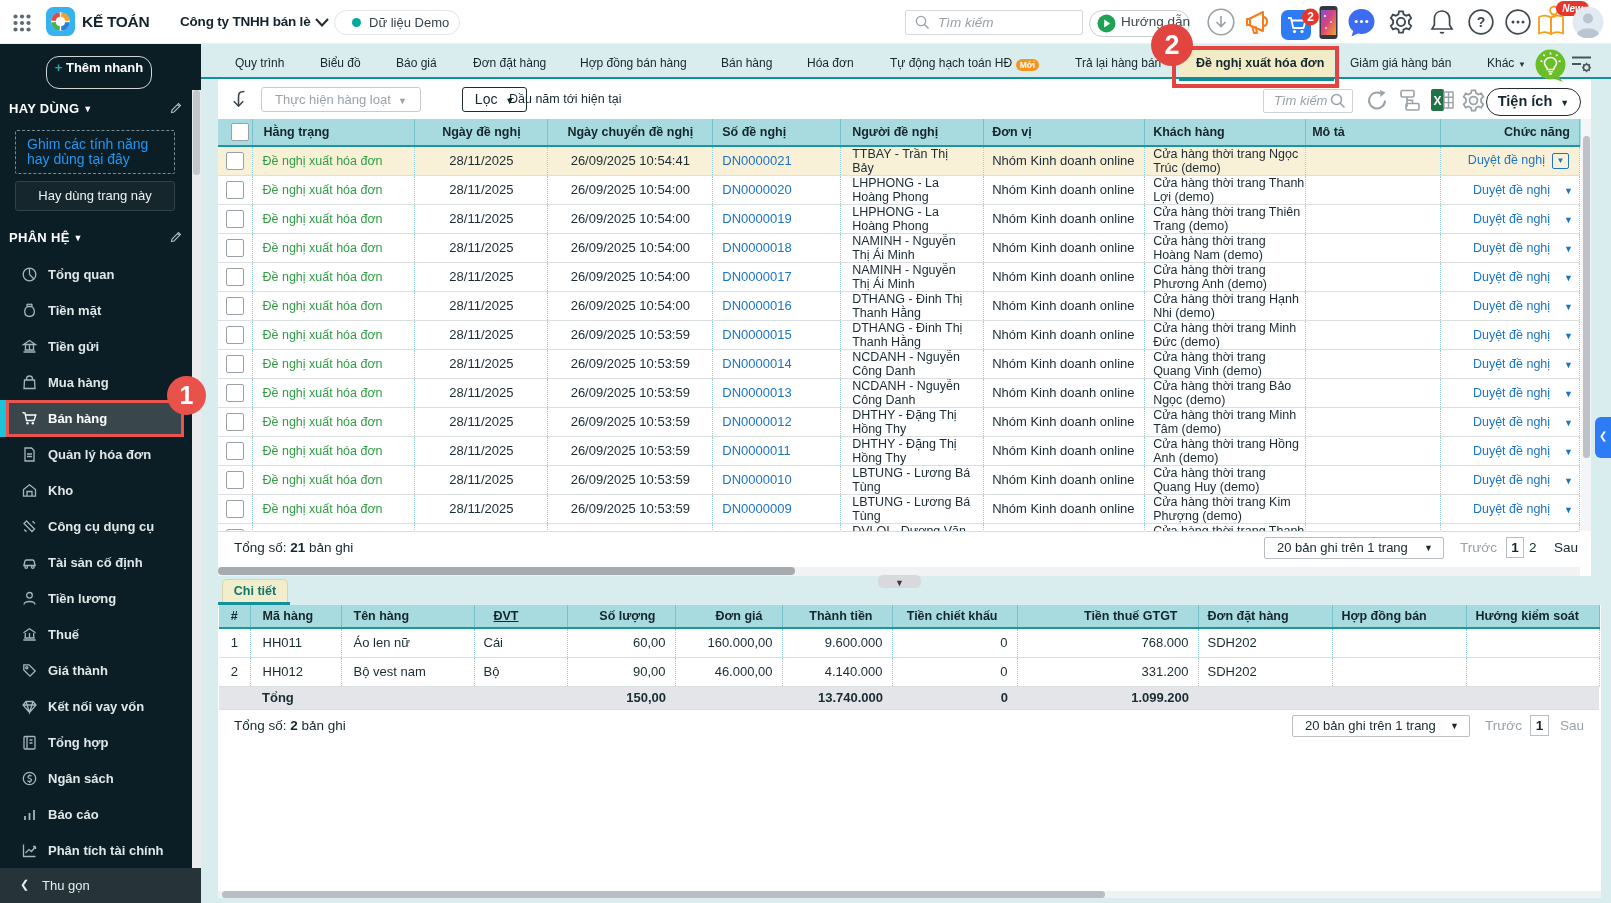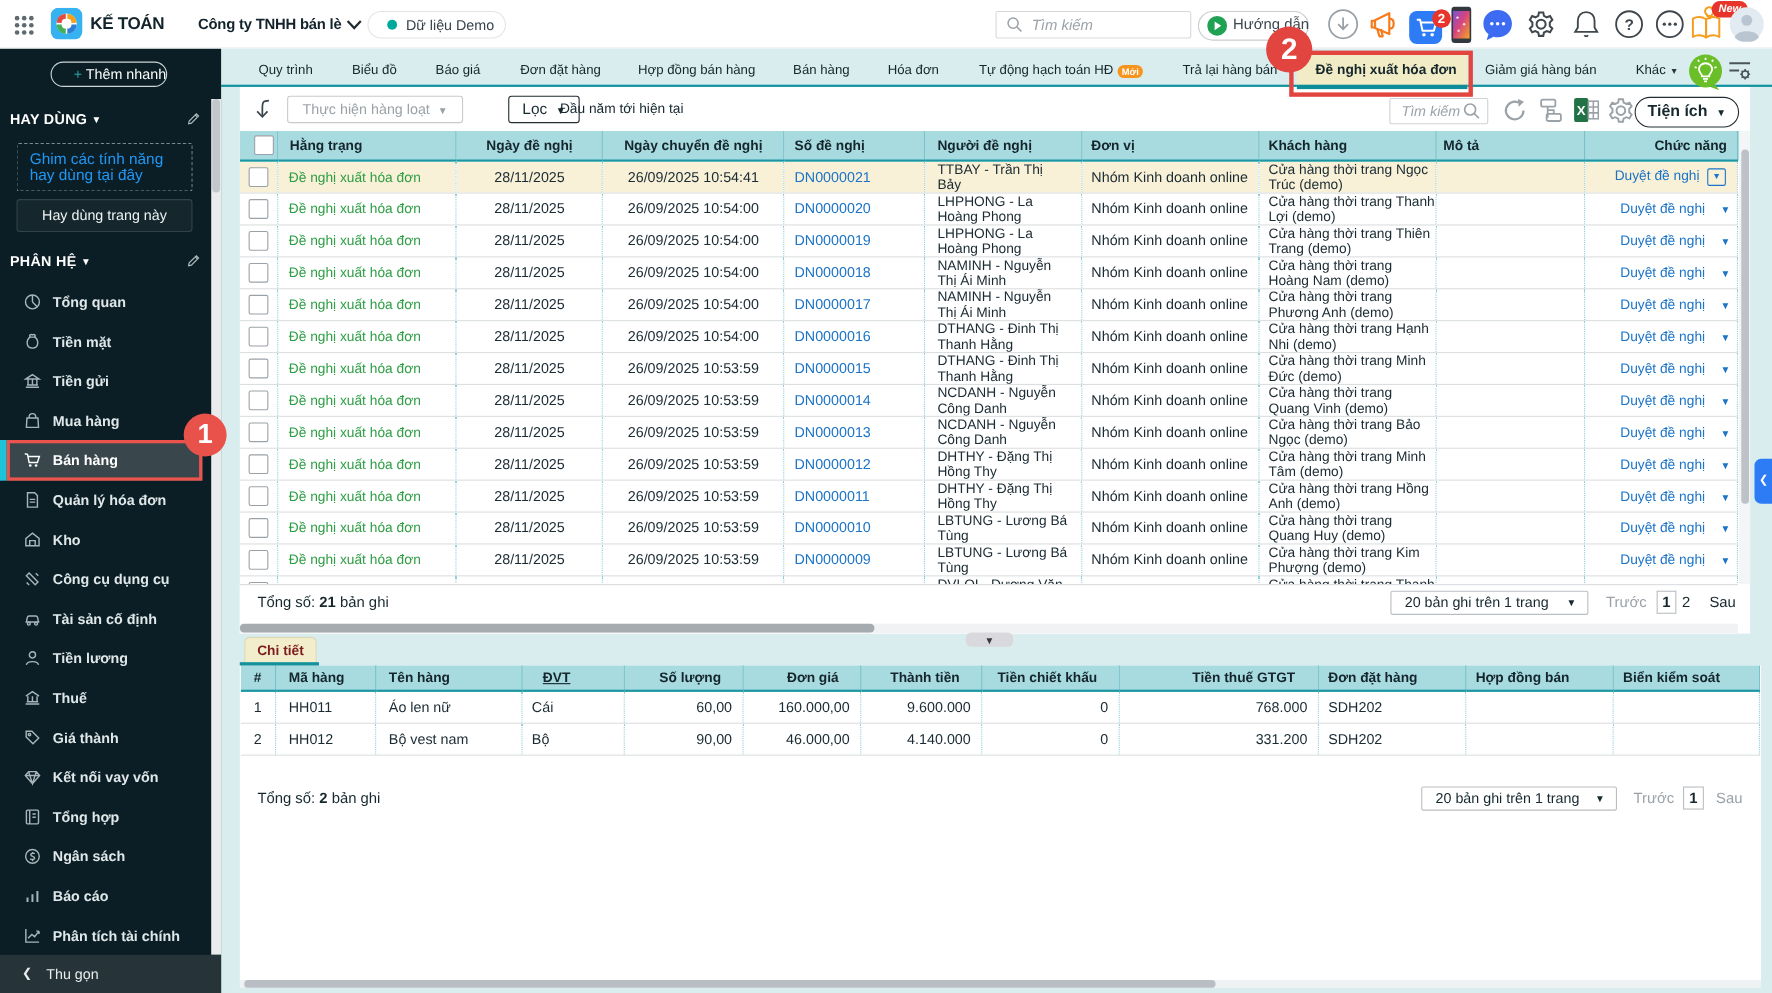--- a/index.html
+++ b/index.html
@@ -167,21 +167,21 @@
   </svg>
   <div class="abs" style="left:1556px;top:1px;width:33px;height:15px;background:#e8352c;border-radius:8px;color:#fff;font-size:10px;font-weight:bold;font-style:italic;text-align:center;line-height:15px;">New</div>
   <svg class="abs" style="left:1572px;top:6px" width="32" height="32" viewBox="0 0 32 32">
     <circle cx="16" cy="16" r="15.5" fill="#e3ebf2"></circle>
     <circle cx="16" cy="12.5" r="5" fill="#b9c6d2"></circle>
     <path d="M5 28 C6.5 20.5 25.5 20.5 27 28 A 15.5 15.5 0 0 1 5 28 Z" fill="#b9c6d2"></path>
   </svg>
 </div>
 <div id="sidebar">
 
-  <div class="abs" style="left:46px;top:12px;width:106px;height:23px;border:1.5px solid #cdd5d7;border-radius:13px;color:#fff;font-size:13px;font-weight:normal;text-align:right;line-height:21px;"><span style="color:#2aa7a7;">+</span> Thêm nhanh</div>
+  <div class="abs" style="left:46px;top:12px;width:106px;height:33px;border:1.5px solid #cdd5d7;border-radius:13px;color:#fff;font-size:13px;font-weight:bold;text-align:center;line-height:21px;"><span style="color:#2aa7a7;">+</span> Thêm nhanh</div>
   <div class="sb-head" style="top:57px;">HAY DÙNG <span style="font-size:9px;position:relative;top:-1px;">▼</span></div>
   <svg class="abs" style="left:170px;top:58px" width="12" height="12" viewBox="0 0 12 12">
       <path d="M1.5 10.5 L2 8 L8.5 1.5 L10.5 3.5 L4 10 Z M7.5 2.5 L9.5 4.5" fill="none" stroke="#aeb9bd" stroke-width="1.1"></path>
     </svg>
   <div class="abs" style="left:15px;top:86px;width:160px;height:44px;border:1px dashed #7c8a8f;border-radius:2px;"></div>
   <div class="abs" style="left:27px;top:93px;width:140px;font-size:14px;line-height:15px;color:#2196f3;">Ghim các tính năng hay dùng tại đây</div>
   <div class="abs" style="left:15px;top:137px;width:160px;height:30px;background:#15272d;border:1px solid #31434a;border-radius:3px;color:#eef2f3;font-size:13px;text-align:center;line-height:28px;">Hay dùng trang này</div>
   <div class="sb-head" style="top:186px;">PHÂN HỆ <span style="font-size:9px;position:relative;top:-1px;">▼</span></div>
   <svg class="abs" style="left:170px;top:187px" width="12" height="12" viewBox="0 0 12 12">
       <path d="M1.5 10.5 L2 8 L8.5 1.5 L10.5 3.5 L4 10 Z M7.5 2.5 L9.5 4.5" fill="none" stroke="#aeb9bd" stroke-width="1.1"></path>
@@ -396,21 +396,21 @@
         <circle cx="14.5" cy="11.5" r="3"></circle>
         <path d="M14.5 6.8 V9 M14.5 14 V16.2 M10 11.5 H12 M17 11.5 H19 M11.3 8.3 L12.7 9.7 M16.3 13.3 L17.7 14.7 M17.7 8.3 L16.3 9.7 M12.7 13.3 L11.3 14.7"></path>
       </g>
     </svg>
 </div>
 
 <div class="abs" style="left:1179px;top:76.5px;width:155px;height:4px;background:#0c8d99;z-index:6;"></div>
 
 <div class="abs" style="left:878px;top:575px;width:43px;height:13px;background:#d9d9dd;border-radius:5px;text-align:center;line-height:11px;z-index:5;"><span style="font-size:9px;color:#37383b;">▼</span></div>
 
-<div class="abs" style="left:222px;top:579px;width:66px;height:23px;background:#f2edca;border:1px solid #d9d3ae;border-bottom:none;border-radius:5px 5px 0 0;z-index:5;font-size:12.5px;font-weight:bold;text-align:center;line-height:23px;color:#7f1d1d;">Chi tiết</div>
+<div class="abs" style="left:222px;top:579px;width:66px;height:23px;background:#f2edca;border:1px solid #d9d3ae;border-bottom:none;border-radius:5px 5px 0 0;z-index:5;font-size:12.5px;font-weight:bold;text-align:center;line-height:23px;color:#0f766e;">Chi tiết</div>
 <div class="abs" style="left:218px;top:601.5px;width:72px;height:3px;background:#12919c;z-index:5;"></div>
 
 <div class="abs" style="left:1595px;top:417px;width:16px;height:41px;background:#2e7bf6;border-radius:6px 0 0 6px;z-index:6;">
     <span style="position:absolute;left:4px;top:13px;color:#fff;font-size:10px;">❮</span>
   </div>
 <div id="panel2">
   <table class="grid" id="dettable" style="position:absolute;left:1px;top:0;">
     <colgroup>
         <col style="width:31px">
         <col style="width:91px">
@@ -431,21 +431,21 @@
       <th class="tl" style="padding-left:12px;">Mã hàng</th>
       <th class="tl" style="padding-left:12px;">Tên hàng</th>
       <th class="tl" style="padding-left:19px;text-decoration:underline;">ĐVT</th>
       <th class="tr" style="padding-right:19px;">Số lượng</th>
       <th class="tr" style="padding-right:19px;">Đơn giá</th>
       <th class="tr" style="padding-right:19px;">Thành tiền</th>
       <th class="tr" style="padding-right:19px;">Tiền chiết khấu</th>
       <th class="tr" style="padding-right:20px;">Tiền thuế GTGT</th>
       <th class="tl" style="padding-left:9px;">Đơn đặt hàng</th>
       <th class="tl" style="padding-left:9px;">Hợp đồng bán</th>
-      <th class="tl" style="padding-left:9px;">Biển kiểm soát</th>
+      <th class="tl" style="padding-left:9px;">Hướng kiểm soát</th>
     </tr>
       </thead>
     <tbody>
       <tr>
         <td class="tc">1</td>
           <td class="tl" style="padding-left:12px;">HH011</td>
           <td class="tl" style="padding-left:12px;">Áo len nữ</td>
           <td class="tl" style="padding-left:9px;">Cái</td>
         <td class="tr" style="padding-right:9px;">60,00</td>
           <td class="tr" style="padding-right:9px;">160.000,00</td>
@@ -460,20 +460,34 @@
         <td class="tc">2</td>
           <td class="tl" style="padding-left:12px;">HH012</td>
           <td class="tl" style="padding-left:12px;">Bộ vest nam</td>
           <td class="tl" style="padding-left:9px;">Bộ</td>
         <td class="tr" style="padding-right:9px;">90,00</td>
           <td class="tr" style="padding-right:9px;">46.000,00</td>
           <td class="tr" style="padding-right:9px;">4.140.000</td>
         <td class="tr" style="padding-right:9px;">0</td>
           <td class="tr" style="padding-right:9px;">331.200</td>
           <td class="tl" style="padding-left:9px;">SDH202</td>
+          <td></td>
+          <td></td>
+      </tr>
+      <tr class="tot">
+        <td></td>
+          <td class="tl" style="padding-left:12px;">Tổng</td>
+          <td></td>
+          <td></td>
+        <td class="tr" style="padding-right:9px;">150,00</td>
+          <td></td>
+          <td class="tr" style="padding-right:9px;">13.740.000</td>
+        <td class="tr" style="padding-right:9px;">0</td>
+          <td class="tr" style="padding-right:9px;">1.099.200</td>
+          <td></td>
           <td></td>
           <td></td>
       </tr>
     </tbody>
   </table>
   <div class="abs" style="left:16px;top:113px;font-size:13.5px;">Tổng số: <b>2</b> bản ghi</div>
   <div class="abs" style="left:1074px;top:110px;width:178px;height:22px;border:1px solid #b9bec2;border-radius:2px;font-size:13px;line-height:20px;"><span style="margin-left:12px;">20 bản ghi trên 1 trang</span><span style="position:absolute;right:10px;top:0;font-size:9px;">▼</span></div>
   <div class="abs" style="left:1267px;top:113px;font-size:13.5px;color:#9aa2a8;">Trước</div>
   <div class="abs" style="left:1312px;top:110px;width:19px;height:21px;border:1px solid #b9bec2;font-size:13.5px;font-weight:bold;text-align:center;line-height:20px;">1</div>
   <div class="abs" style="left:1342px;top:113px;font-size:13.5px;color:#9aa2a8;">Sau</div>

